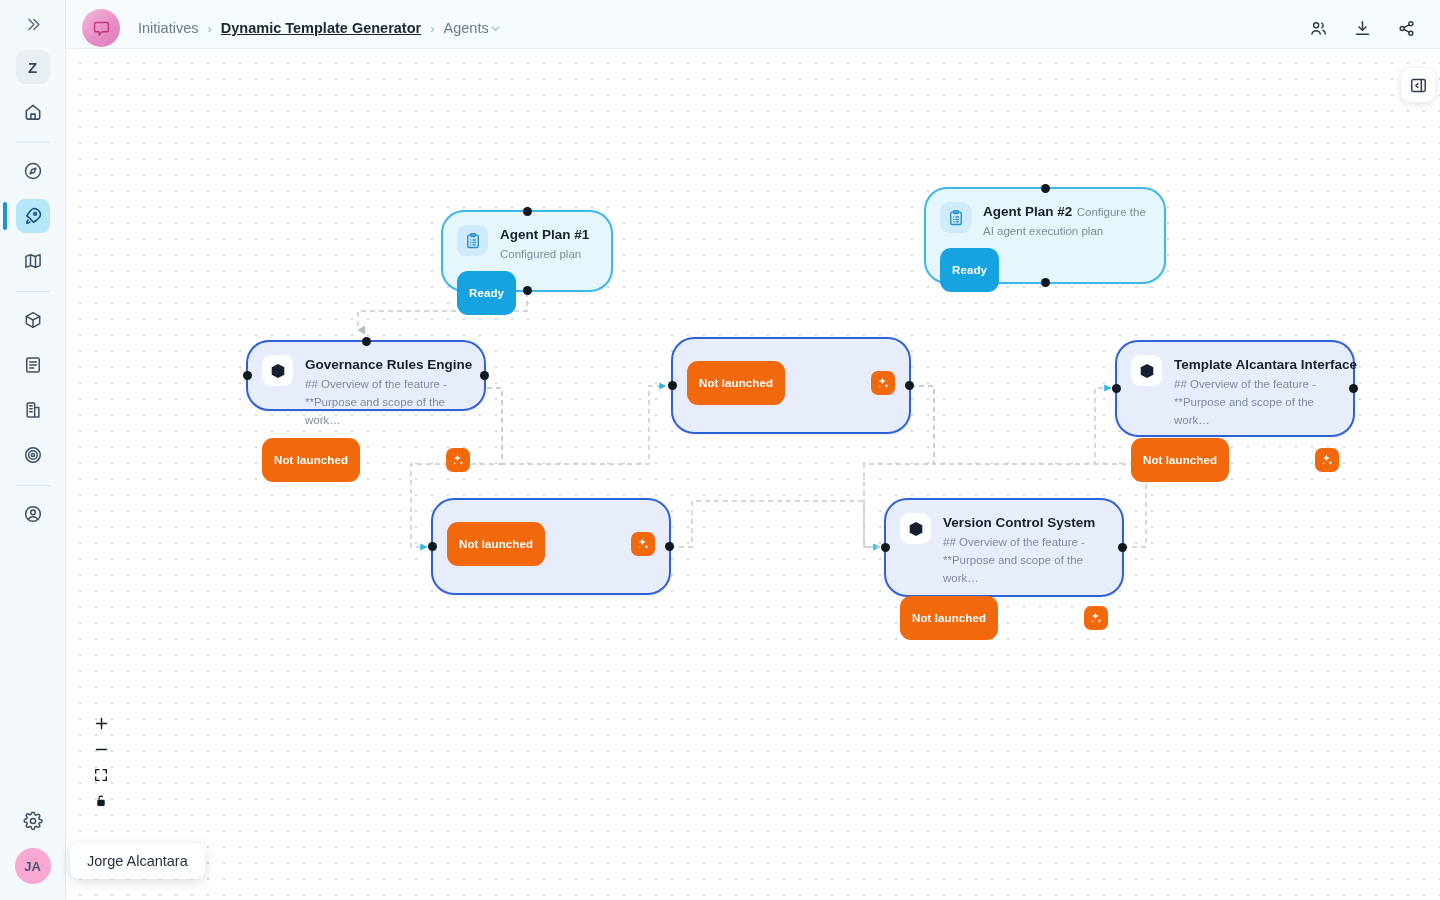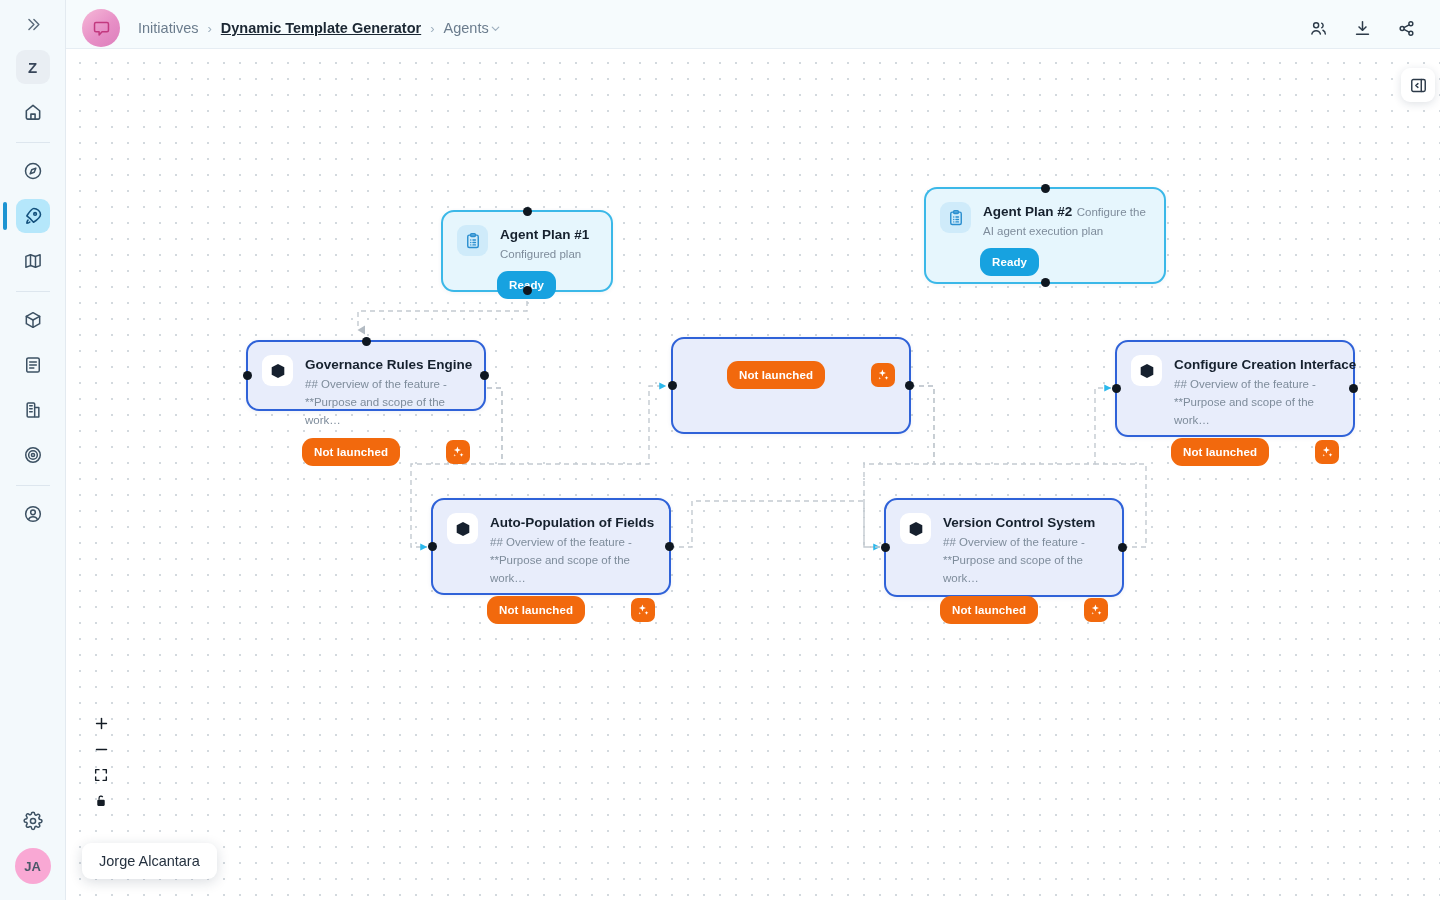--- a/index.html
+++ b/index.html
@@ -46,21 +46,21 @@
     display: flex; align-items: center; justify-content: center;
     color: #3c5163; cursor: pointer;
   }
   .rail-avatar {
     width: 36px; height: 36px; margin-bottom: 16px; border-radius: 50%;
     background: #f9a8d4; color: #4a5868;
     display: flex; align-items: center; justify-content: center;
     font-size: 13px; font-weight: 700; cursor: pointer;
   }
   .user-tooltip {
-    position: absolute; left: 82px; bottom: 21px;
+    position: absolute; left: 70px; bottom: 21px;
     background: #ffffff; border-radius: 9px; padding: 10px 17px;
     box-shadow: 0 3px 13px rgba(25,45,70,.16);
     font-size: 14.5px; color: #25313f; white-space: nowrap; z-index: 60;
   }
 
   
   .main { flex: 1; display: flex; flex-direction: column; position: relative; min-width: 0; }
 
   .topbar {
     height: 49px; flex: 0 0 49px;
@@ -96,21 +96,21 @@
     position: absolute; right: 5px; top: 19px; width: 34px; height: 34px;
     background: #ffffff; border-radius: 9px;
     box-shadow: 0 2px 9px rgba(30,50,75,.14);
     display: flex; align-items: center; justify-content: center;
     color: #2c3a49; cursor: pointer; z-index: 25;
   }
   #edges { position: absolute; inset: 0; width: 100%; height: 100%; z-index: 1; pointer-events: none; }
 
   
   .node { position: absolute; border-radius: 12px; z-index: 5; cursor: pointer; }
-  .node-inner { position: relative; width: 100%; height: 100%; border-radius: 13px; padding: 13px 14px; }
+  .node-inner { position: relative; width: 100%; height: 100%; border-radius: 23px; padding: 13px 14px; }
 
   .node.plan .node-inner {
     background: #e6f6fd; border: 2px solid #3bb8e8;
     box-shadow: 0 1px 4px rgba(40,90,130,.07);
   }
   .node.feature .node-inner {
     background: #e8edfb; border: 2px solid #2f62d8;
     box-shadow: 0 1px 4px rgba(40,70,140,.08);
   }
 
@@ -129,22 +129,22 @@
   }
   .node-desc {
     font-size: 11.5px; color: #7e8c9b; line-height: 1.33; margin-top: 4px;
     overflow: hidden;
   }
   .node.plan .node-desc { max-height: 32px; }
   .node.feature .node-desc { max-height: 30px; }
 
   .node-foot { display: flex; align-items: center; margin-top: 9px; }
   .badge {
-    border-radius: 11px; padding: 8px 12px; font-size: 11.5px;
-    font-weight: 700; color: #ffffff; letter-spacing: .1px; margin-left: 40px;
+    border-radius: 11px; padding: 16px 12px; font-size: 11.5px;
+    font-weight: 700; color: #ffffff; letter-spacing: .1px;
   }
   .badge.ready { background: #17a2e0; }
   .badge.notlaunched { background: #f2690d; }
   .foot-spacer { flex: 1; }
   .ai-btn {
     width: 24px; height: 24px; border-radius: 7px; background: #f2690d;
     display: flex; align-items: center; justify-content: center;
     color: #ffffff; cursor: pointer;
   }
 
@@ -468,52 +468,41 @@
           </div>
           <div class="node feature" style="left: 1049px; top: 291px; width: 240px; height: 97px;">
     <div class="node-inner">
       <div class="node-head">
         <span class="node-icon">
                   <svg width="18" height="18" viewBox="0 0 24 24" fill="currentColor">
                     <path d="M12 2.6 20.4 7v10L12 21.4 3.6 17V7z"></path>
                   </svg>
                 </span>
         <span class="node-texts">
-          <span class="node-title">Configure Creation Interface</span>
+          <span class="node-title">Template Alcantara Interface</span>
           <span class="node-desc">## Overview of the feature - **Purpose and scope of the work…</span>
         </span>
       </div>
       <div class="node-foot">
         <span class="badge notlaunched">Not launched</span>
         <span class="foot-spacer"></span>
        <span class="ai-btn">
                   <svg width="14" height="14" viewBox="0 0 24 24" fill="currentColor">
                     <path d="M11 2.6 12.6 7 17 8.6 12.6 10.2 11 14.6 9.4 10.2 5 8.6 9.4 7z"></path>
                     <path d="M18 13.6 18.9 16 21.3 16.9 18.9 17.8 18 20.2 17.1 17.8 14.7 16.9 17.1 16z"></path>
                     <path d="M6.4 15.4 7 17 8.6 17.6 7 18.2 6.4 19.8 5.8 18.2 4.2 17.6 5.8 17z"></path>
                   </svg>
                 </span>
       </div>
       <span class="handle left"></span>
               <span class="handle right"></span>
     </div>
           </div>
           <div class="node feature" style="left: 365px; top: 449px; width: 240px; height: 97px;">
     <div class="node-inner">
-      <div class="node-head">
-        <span class="node-icon">
-                  <svg width="18" height="18" viewBox="0 0 24 24" fill="currentColor">
-                    <path d="M12 2.6 20.4 7v10L12 21.4 3.6 17V7z"></path>
-                  </svg>
-                </span>
-        <span class="node-texts">
-          <span class="node-title">Auto-Population of Fields</span>
-          <span class="node-desc">## Overview of the feature - **Purpose and scope of the work…</span>
-        </span>
-      </div>
       <div class="node-foot">
         <span class="badge notlaunched">Not launched</span>
         <span class="foot-spacer"></span>
        <span class="ai-btn">
                   <svg width="14" height="14" viewBox="0 0 24 24" fill="currentColor">
                     <path d="M11 2.6 12.6 7 17 8.6 12.6 10.2 11 14.6 9.4 10.2 5 8.6 9.4 7z"></path>
                     <path d="M18 13.6 18.9 16 21.3 16.9 18.9 17.8 18 20.2 17.1 17.8 14.7 16.9 17.1 16z"></path>
                     <path d="M6.4 15.4 7 17 8.6 17.6 7 18.2 6.4 19.8 5.8 18.2 4.2 17.6 5.8 17z"></path>
                   </svg>
                 </span>

